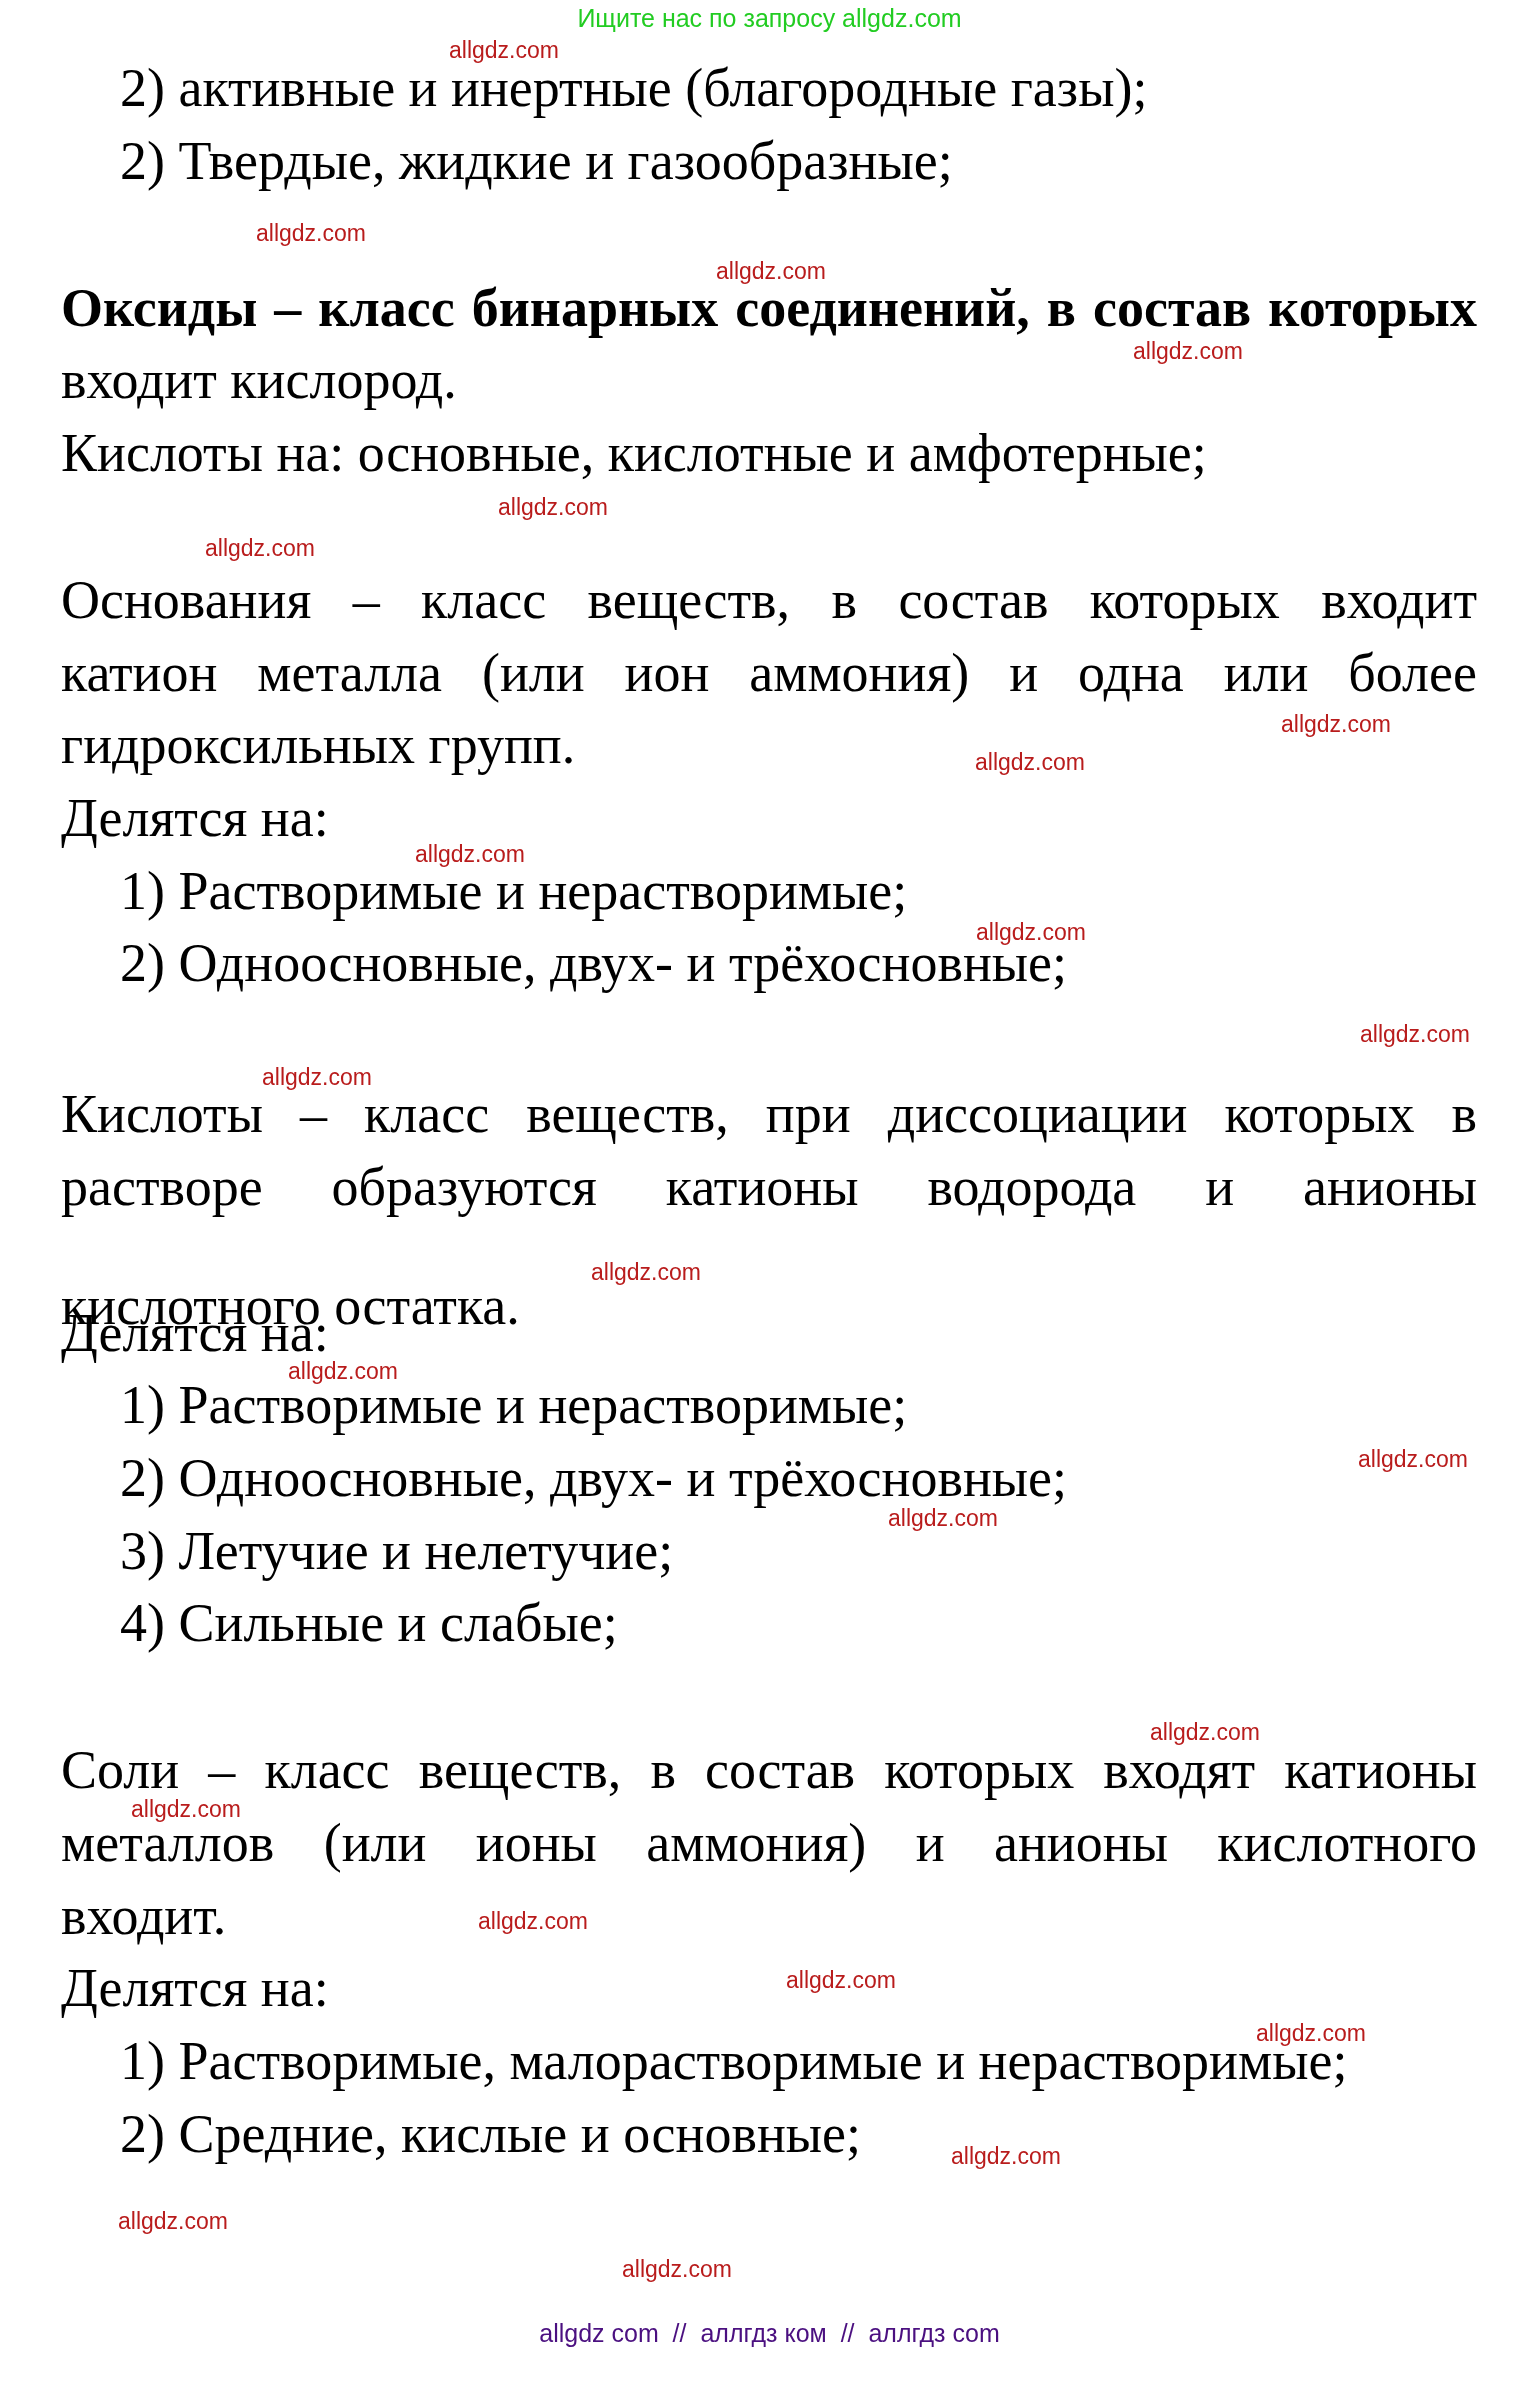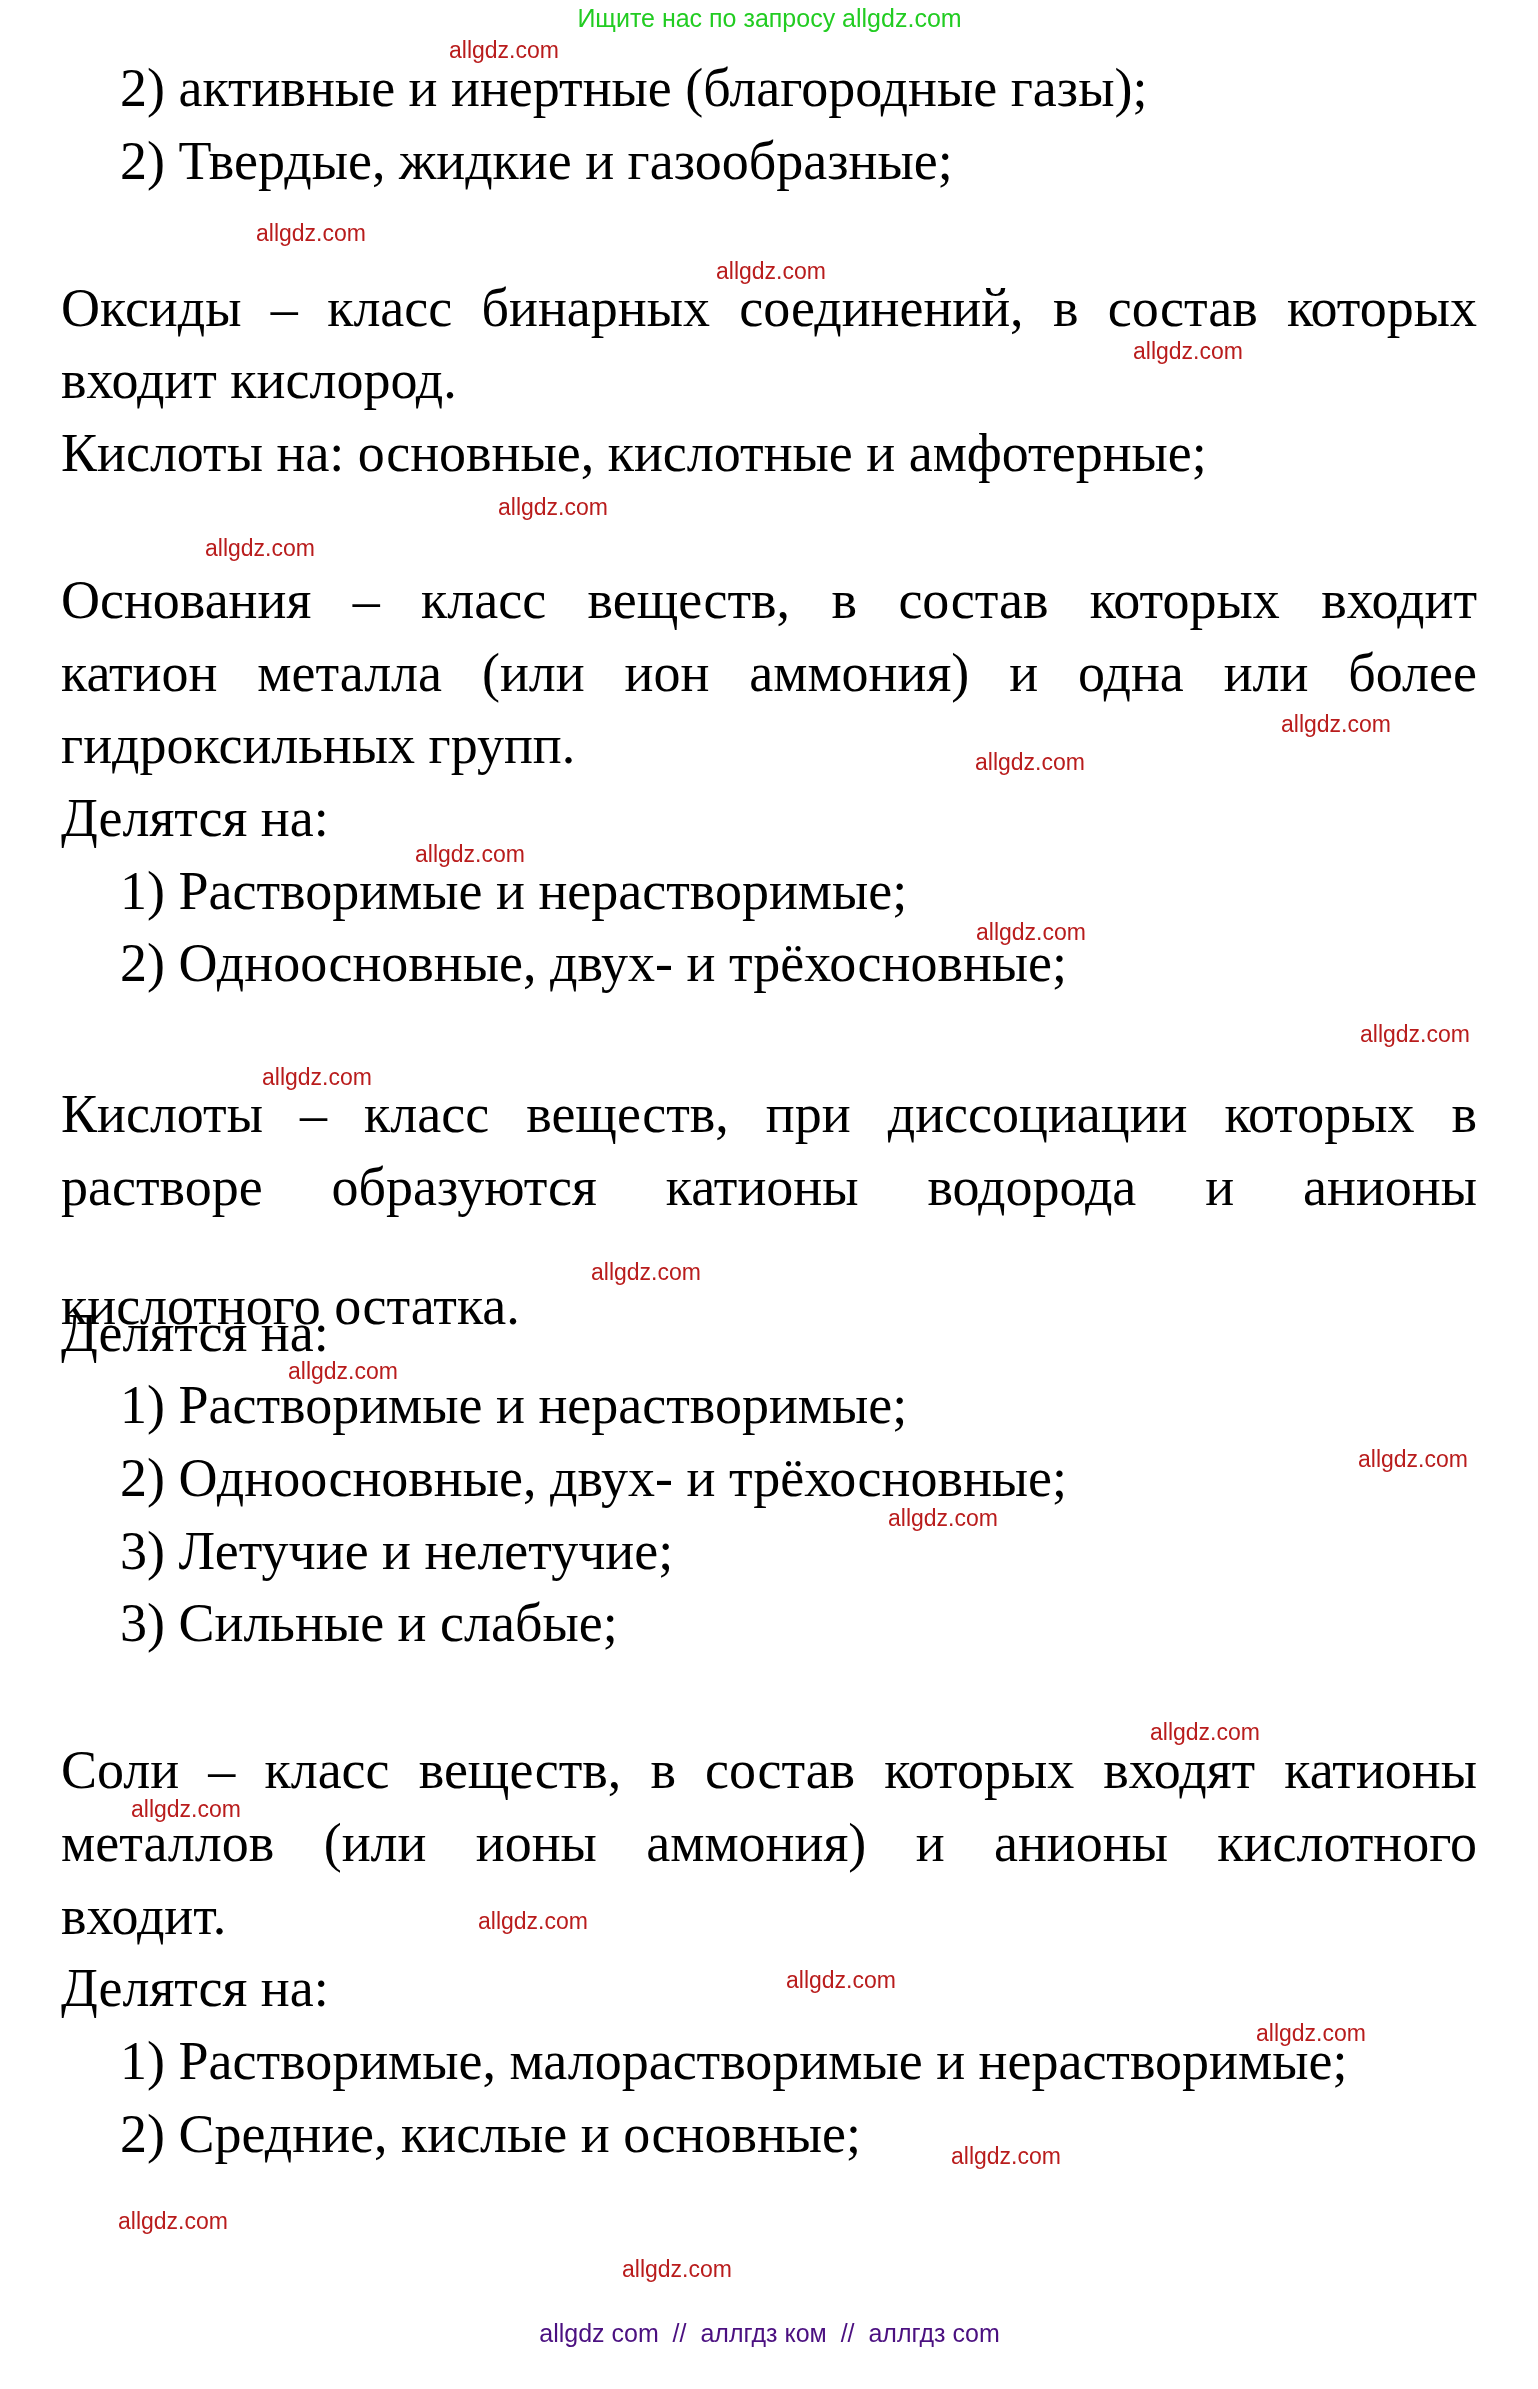--- a/index.html
+++ b/index.html
@@ -31,39 +31,39 @@
   }
 </style>
 </head>
 <body>
 
 <div class="banner-top">Ищите нас по запросу allgdz.com</div>
 
 <div class="line item" style="top:56px;">2) активные и инертные (благородные газы);</div>
 <div class="line item" style="top:129px;">2) Твердые, жидкие и газообразные;</div>
 
-<div class="just" style="top:276px;">Оксиды – класс бинарных соединений, в состав которых</div>
+<div class="just" style="top:276px;font-weight:bold;">Оксиды – класс бинарных соединений, в состав которых</div>
 <div class="line para" style="top:348px;">входит кислород.</div>
 <div class="line para" style="top:421px;">Кислоты на: основные, кислотные и амфотерные;</div>
 
 <div class="just" style="top:568px;">Основания – класс веществ, в состав которых входит</div>
 <div class="just" style="top:641px;">катион металла (или ион аммония) и одна или более</div>
 <div class="line para" style="top:713px;">гидроксильных групп.</div>
 <div class="line para" style="top:786px;">Делятся на:</div>
 <div class="line item" style="top:859px;">1) Растворимые и нерастворимые;</div>
 <div class="line item" style="top:931px;">2) Одноосновные, двух- и трёхосновные;</div>
 
 <div class="just" style="top:1082px;">Кислоты – класс веществ, при диссоциации которых в</div>
 <div class="just" style="top:1155px;">растворе образуются катионы водорода и анионы</div>
 <div class="line para" style="top:1274px;">кислотного остатка.</div>
 <div class="line para" style="top:1301px;">Делятся на:</div>
 <div class="line item" style="top:1373px;">1) Растворимые и нерастворимые;</div>
 <div class="line item" style="top:1446px;">2) Одноосновные, двух- и трёхосновные;</div>
 <div class="line item" style="top:1519px;">3) Летучие и нелетучие;</div>
-<div class="line item" style="top:1591px;">3) Сильные и слабые;</div>
+<div class="line item" style="top:1591px;">4) Сильные и слабые;</div>
 
 <div class="just" style="top:1738px;">Соли – класс веществ, в состав которых входят катионы</div>
 <div class="just" style="top:1811px;">металлов (или ионы аммония) и анионы кислотного</div>
 <div class="line para" style="top:1884px;">входит.</div>
 <div class="line para" style="top:1956px;">Делятся на:</div>
 <div class="line item" style="top:2029px;">1) Растворимые, малорастворимые и нерастворимые;</div>
 <div class="line item" style="top:2102px;">2) Средние, кислые и основные;</div>
 
 <div class="wm" style="left:449px;top:37px;">allgdz.com</div>
 <div class="wm" style="left:256px;top:220px;">allgdz.com</div>

